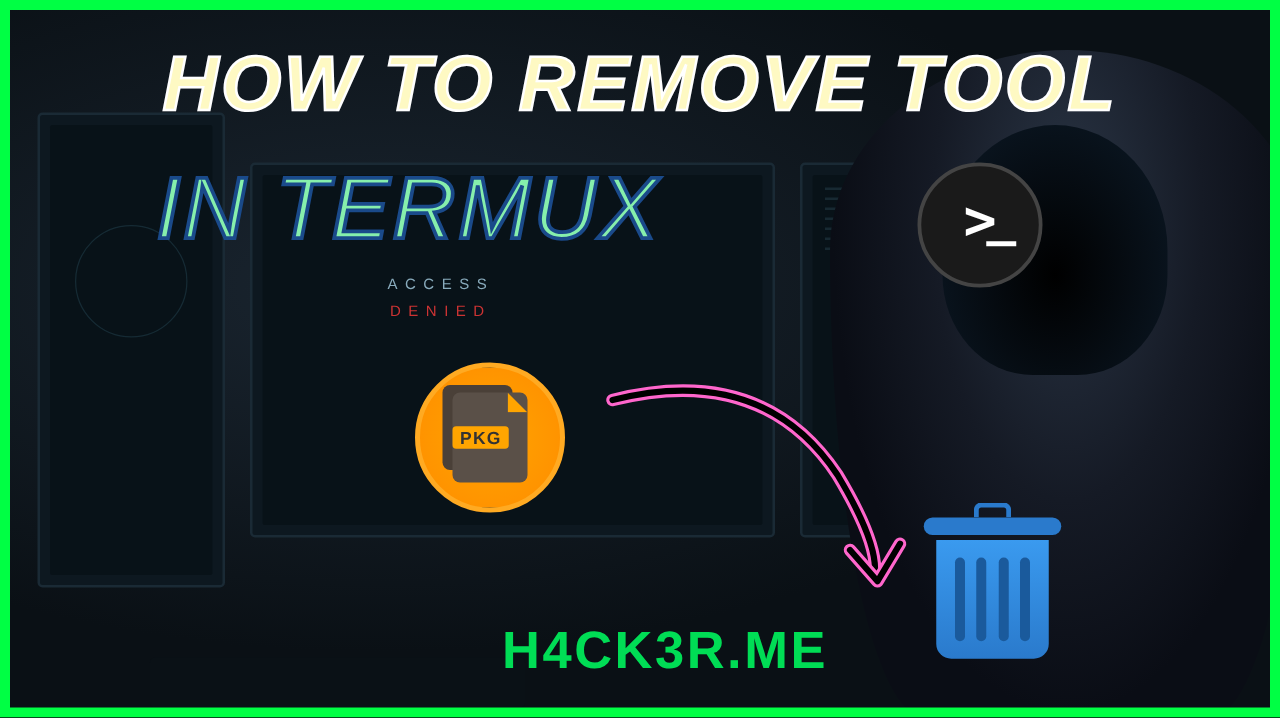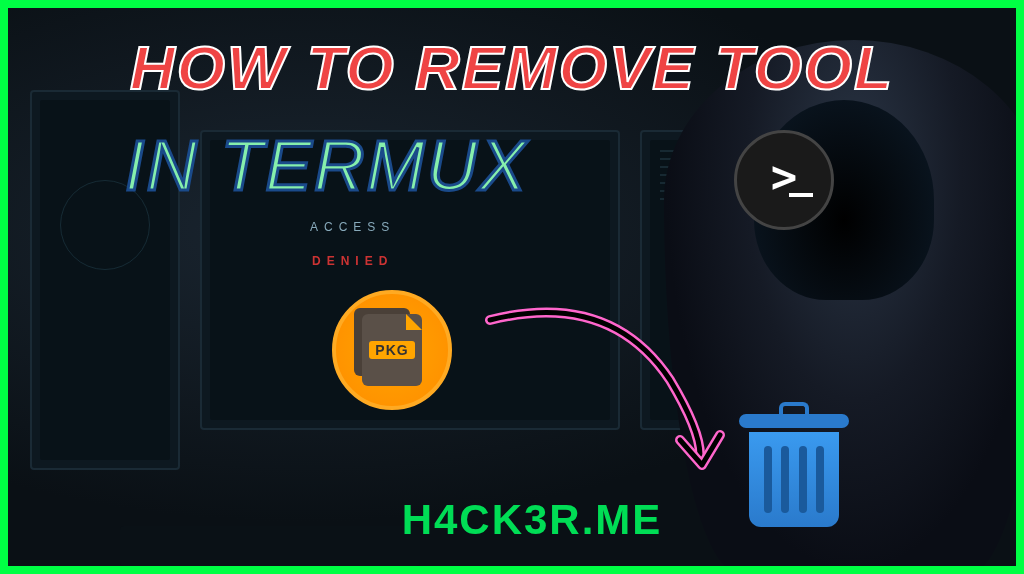--- a/index.html
+++ b/index.html
@@ -87,22 +87,22 @@
     }
 
     .access-text {
       color: #88aabb;
       display: block;
     }
 
     .denied-text {
       color: #cc3333;
       display: block;
-      font-weight: bold;
-      margin-top: 20px;
+      font-weight: normal;
+      margin-top: 8px;
     }
 
     
     .globe-hint {
       position: absolute;
       left: 60px;
       top: 180px;
       width: 90px;
       height: 90px;
       border: 1px solid #2a5060;
@@ -148,21 +148,21 @@
     }
 
     
     .title-main {
       position: absolute;
       top: 32px;
       left: 50%;
       transform: translateX(-50%);
       font-size: 62px;
       font-weight: 900;
-      color: #ef4444;
+      color: #fef9c3;
       -webkit-text-stroke: 2px #ffffff;
       text-stroke: 2px #ffffff;
       letter-spacing: 2px;
       white-space: nowrap;
       z-index: 50;
       font-style: italic;
     }
 
     .title-sub {
       position: absolute;
@@ -229,21 +229,21 @@
     }
 
     .pkg-inner {
       width: 60px;
       height: 72px;
       background: #5a5048;
       border-radius: 6px;
       position: relative;
       display: flex;
       flex-direction: column;
-      align-items: center;
+      align-items: flex-start;
       justify-content: center;
     }
 
     .pkg-fold {
       position: absolute;
       top: 0;
       right: 0;
       width: 16px;
       height: 16px;
       background: #ffa500;

